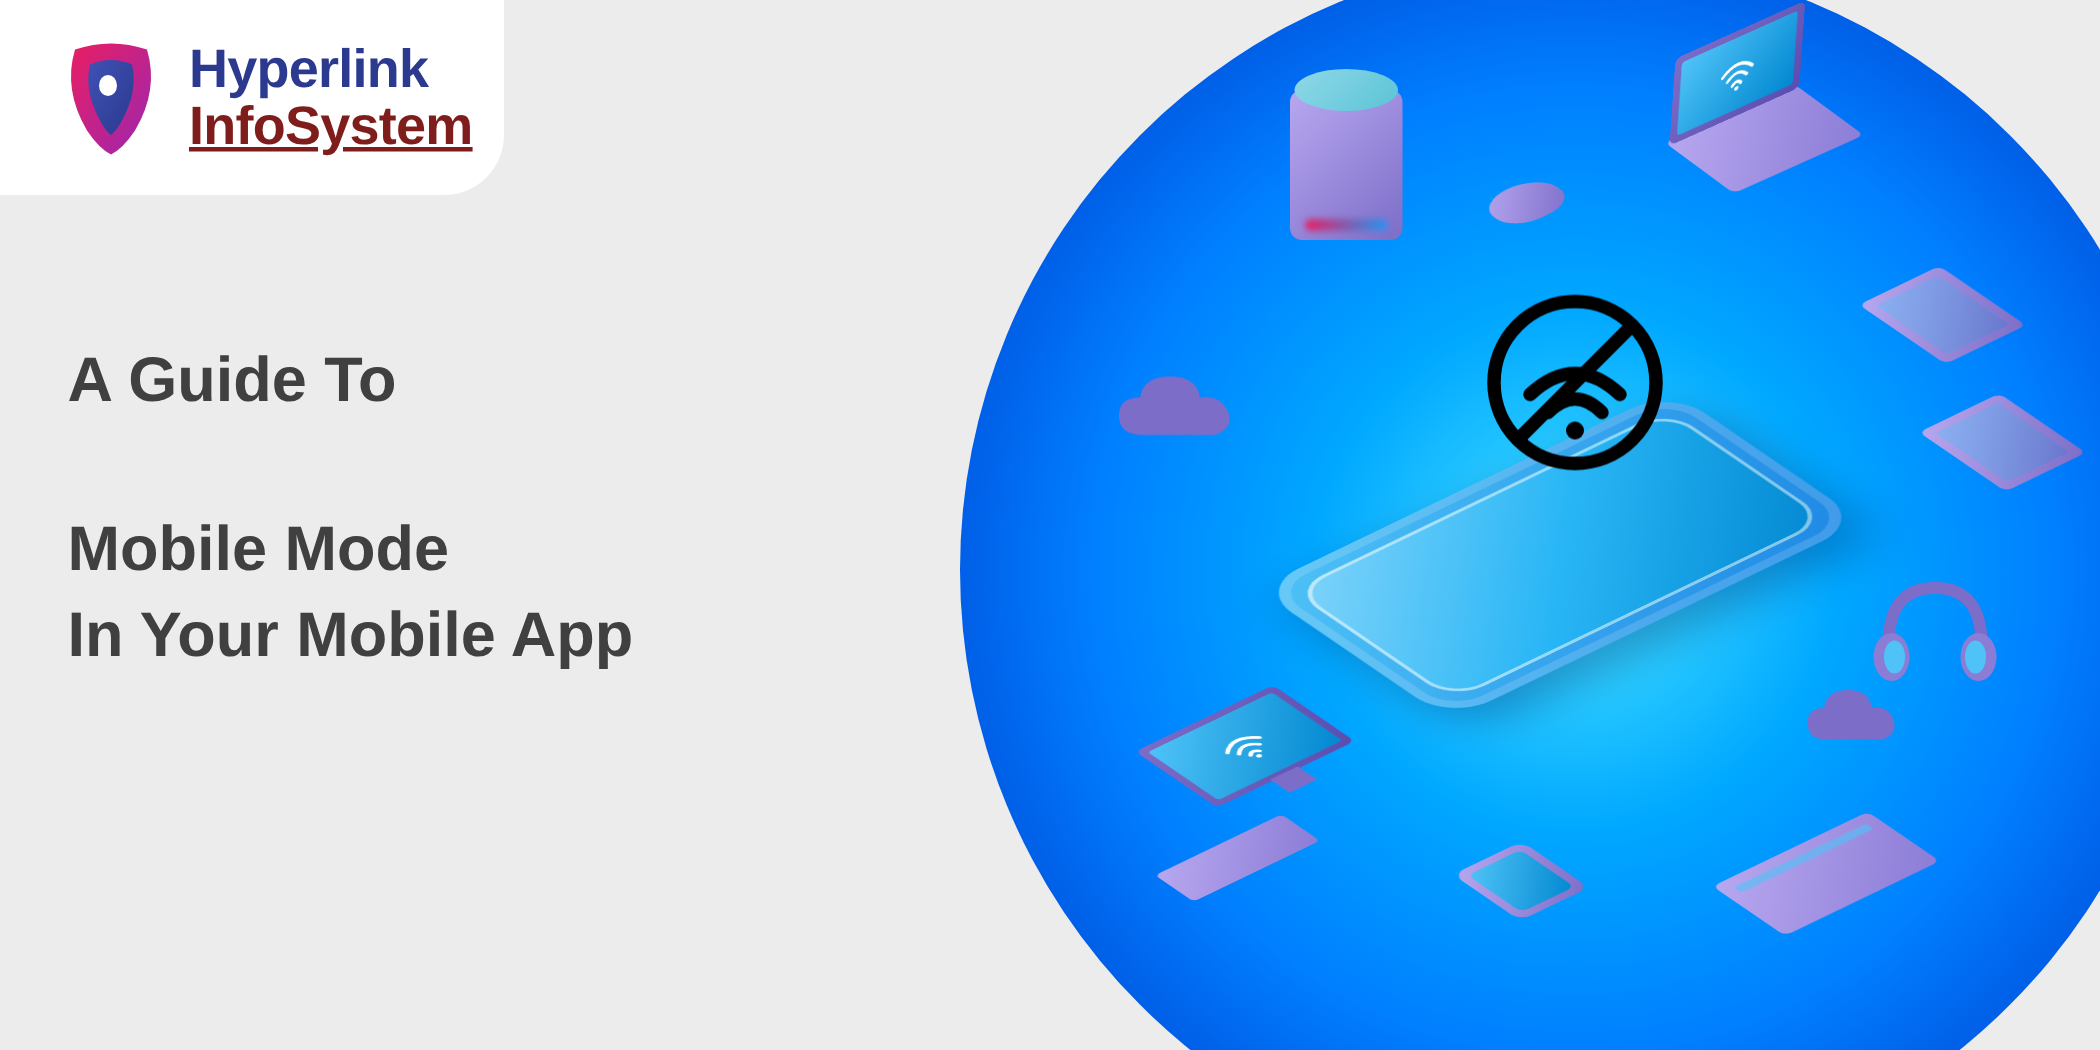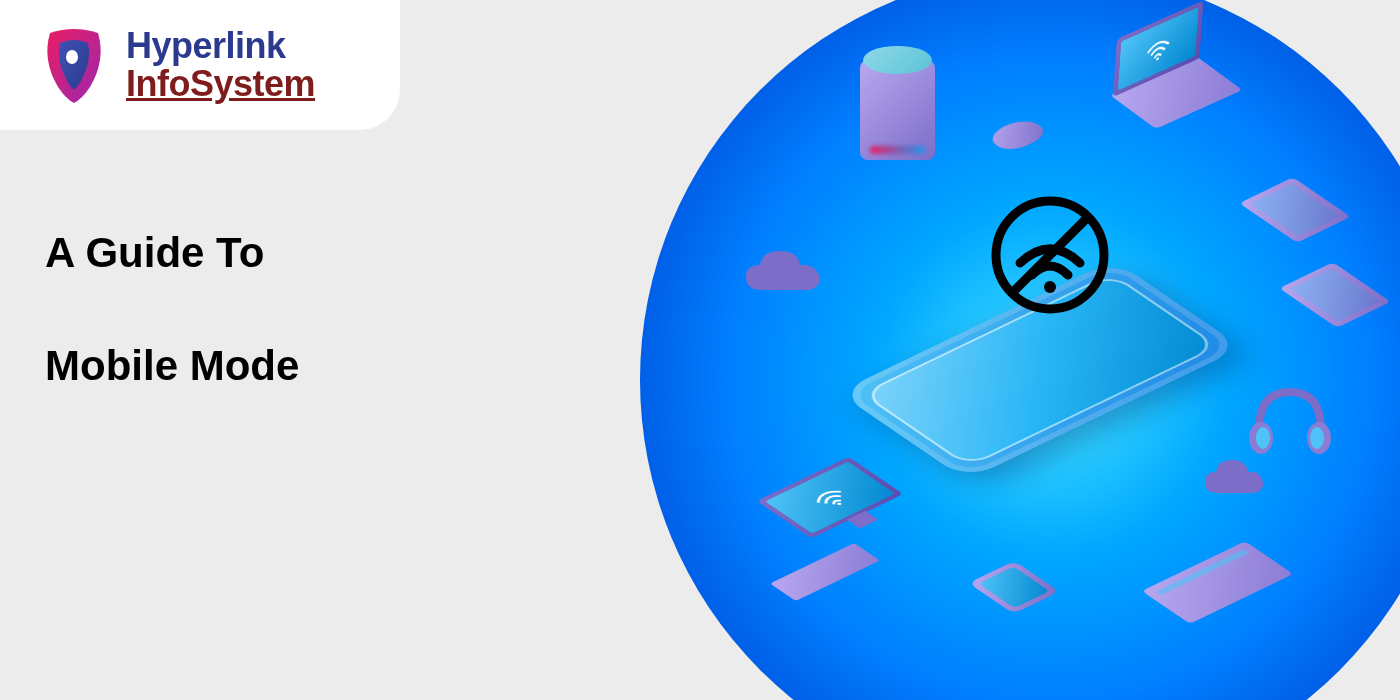--- a/index.html
+++ b/index.html
@@ -12,21 +12,21 @@
       height: 700px;
       background: #ECECEC;
       position: relative;
       overflow: hidden;
       font-family: -apple-system, BlinkMacSystemFont, 'Segoe UI', Arial, sans-serif;
     }
     .logo-card {
       position: absolute;
       top: 0;
       left: 0;
-      width: 400px;
+      width: 336px;
       height: 130px;
       background: #fff;
       border-bottom-right-radius: 40px;
       display: flex;
       align-items: center;
       padding: 0 40px;
       gap: 18px;
     }
     .logo-mark {
       width: 68px;
@@ -48,21 +48,21 @@
       font-size: 36px;
       font-weight: 800;
       color: #7f1d1d;
       letter-spacing: -0.5px;
       text-decoration: underline;
     }
     .headline {
       position: absolute;
       top: 225px;
       left: 45px;
-      color: #000000;
+      color: #404040;
       font-weight: 700;
       font-size: 42px;
       line-height: 1.35;
     }
     .illustration {
       position: absolute;
       top: -30px;
       right: -60px;
       width: 820px;
       height: 820px;
@@ -344,20 +344,21 @@
   <div class="logo-text">
     <span class="logo-line1">Hyperlink</span>
     <span class="logo-line2">InfoSystem</span>
   </div>
 </div>
 
 <h1 class="headline">
   <span>A Guide To</span><br>
   <br>
   <span>Mobile Mode</span><br>
+  <span>In Your Mobile App</span>
 </h1>
 
 <div class="illustration">
 
   <div class="phone">
     <div class="phone-body">
         <div class="phone-screen"></div>
       </div>
   </div>
 

